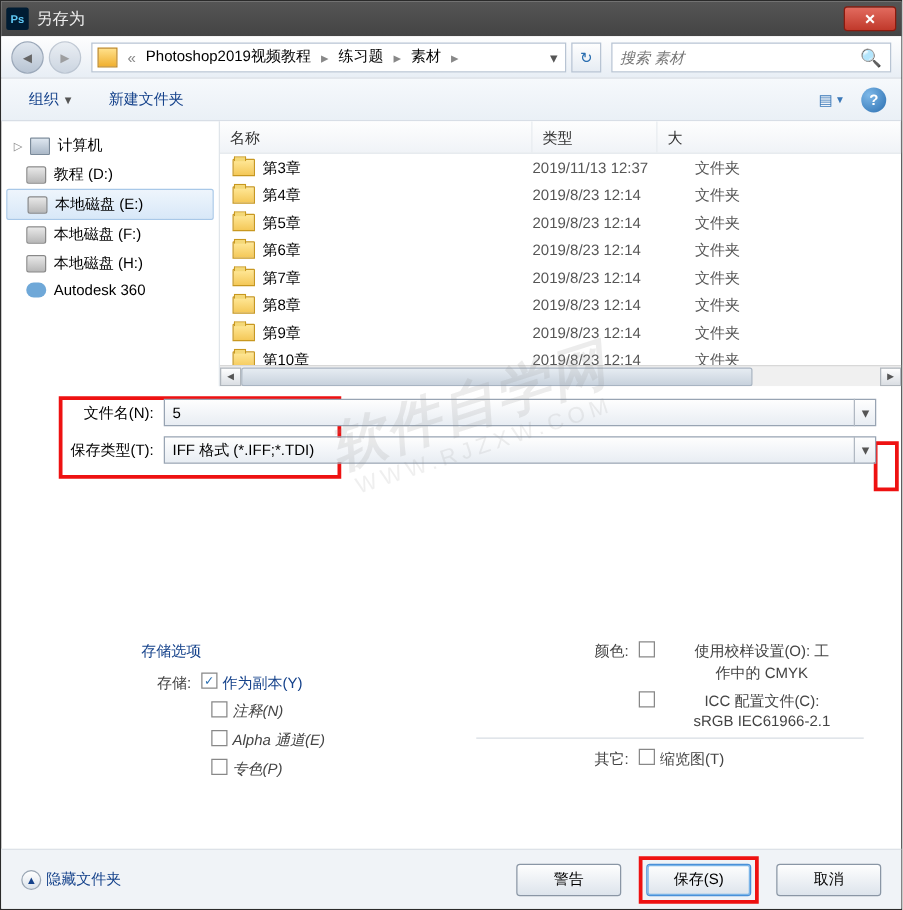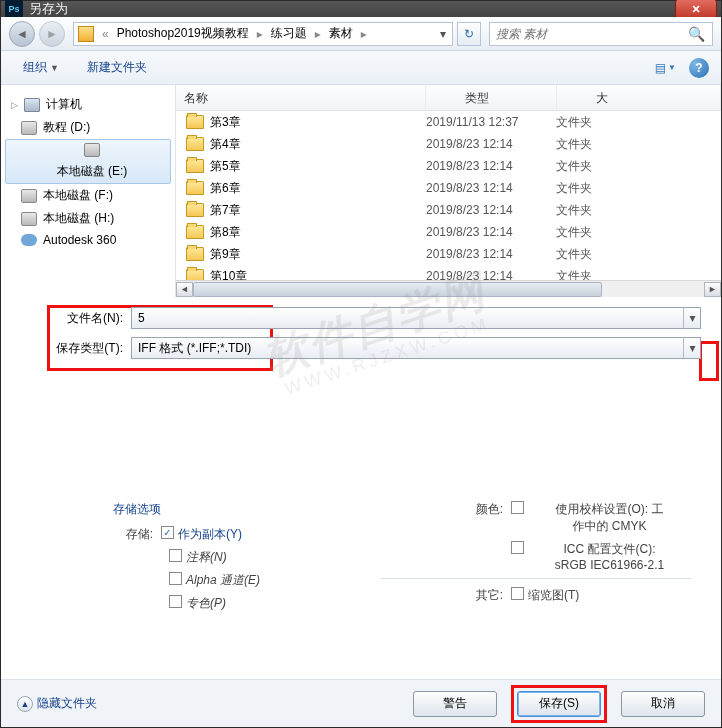--- a/index.html
+++ b/index.html
@@ -1,18 +1,18 @@
 <!DOCTYPE html>
 <html><head>
 <meta charset="utf-8">
 <style>
 * { box-sizing: border-box; margin: 0; padding: 0; font-family: "Microsoft YaHei", "Segoe UI", Tahoma, sans-serif; font-size: 12px; }
 body { background: #fff; }
 .dialog { width: 722px; height: 728px; border: 1px solid #2a2a2a; background: #fff; display: flex; flex-direction: column; }
-.titlebar { height: 16px; background: linear-gradient(#555,#444); display: flex; align-items: center; padding: 0 4px; }
+.titlebar { height: 28px; background: linear-gradient(#555,#444); display: flex; align-items: center; padding: 0 4px; }
 .titlebar .ps-icon { width: 18px; height: 18px; background: #001c33; color:#5fc8f4; font-size:9px; font-weight:bold; border-radius:2px; display:flex; align-items:center; justify-content:center; margin-right:6px;}
 .titlebar .title { color: #eee; font-size: 13px; flex:1; }
 .titlebar .close { width: 42px; height: 20px; background: linear-gradient(#e26b5f,#c0392b); border:1px solid #8b1a0d; border-radius:3px; color:#fff; display:flex; align-items:center; justify-content:center; font-weight:bold; font-size:11px;}
 .navbar { height: 34px; background: linear-gradient(#fefefe,#e8eef5); border-bottom:1px solid #d0d6de; display:flex; align-items:center; padding:0 8px; gap:4px;}
 .nav-btn { width:26px; height:26px; border-radius:13px; background:linear-gradient(#dfe6ee,#b8c4d3); border:1px solid #9ba8b9; display:flex; align-items:center; justify-content:center; color:#666;}
 .breadcrumb { flex:0 0 auto; display:flex; align-items:center; height:24px; border:1px solid #b8c4d3; background:#fff; padding:0 4px; margin-left:4px; width:380px;}
 .breadcrumb .bc-icon { width:16px; height:16px; background:linear-gradient(#ffe08a,#f0b030); border:1px solid #c08820; margin-right:4px;}
 .breadcrumb span { padding:0 4px; }
 .breadcrumb .sep { color:#888; }
 .breadcrumb .dd { color:#555; padding:0 2px;}
@@ -23,28 +23,28 @@
 .toolbar { height:34px; background:linear-gradient(#f6f9fc,#eaf0f6); border-bottom:1px solid #d8dee6; display:flex; align-items:center; padding:0 12px; gap:8px;}
 .tool-link { color:#15428b; padding:4px 10px; }
 .tool-link .dd { font-size:9px; margin-left:3px; color:#555;}
 .toolbar .spacer { flex:1; }
 .view-btn { display:flex; align-items:center; border:1px solid transparent; padding:2px 4px; color:#3a78b8;}
 .help-btn { width:20px; height:20px; border-radius:10px; background:radial-gradient(circle at 30% 30%, #7db8e8,#2a6eb0); color:#fff; display:flex; align-items:center; justify-content:center; font-weight:bold;}
 .body { flex:0 0 auto; display:flex; height:212px; }
 .sidebar { width:175px; border-right:1px solid #e0e5ea; padding:8px 0; overflow:hidden;}
 .tree-item { display:flex; align-items:center; padding:3px 8px 3px 20px; gap:6px; white-space:nowrap;}
 .tree-item.root { padding-left:10px; font-weight:normal;}
-.tree-item.sel { background:linear-gradient(#eef5fc,#d8e8f8); border:1px solid #a8c8e8; border-radius:2px; margin:0 4px; padding-left:16px;flex-direction:column;}
+.tree-item.sel { background:linear-gradient(#eef5fc,#d8e8f8); border:1px solid #a8c8e8; border-radius:2px; margin:0 4px; padding-left:16px;}
 .tree-icon { width:16px; height:14px; display:inline-block; }
 .drive-icon { background:linear-gradient(#e8e8e8,#b8b8b8); border:1px solid #888; border-radius:2px; position:relative;}
 .drive-icon.c::after { content:""; position:absolute; top:1px; left:1px; width:5px; height:5px; background:#4a90d8;}
 .comp-icon { background:linear-gradient(#dde6ef,#aab8c8); border:1px solid #7a8a9a; border-radius:1px;}
 .cloud-icon { width:16px; height:12px; background:#6fa8d8; border-radius:6px;}
 .filelist { flex:1; display:flex; flex-direction:column; overflow:hidden;}
-.fl-header { display:flex; height:26px; background:linear-gradient(#fefefe,#f0f3f7); border-bottom:1px solid #e0e5ea;gap:31px;}
+.fl-header { display:flex; height:26px; background:linear-gradient(#fefefe,#f0f3f7); border-bottom:1px solid #e0e5ea;}
 .fl-header div { padding:5px 8px; border-right:1px solid #e8ebef; color:#333;}
 .col-name { width:250px; }
 .col-date { width:130px; }
 .col-type { width:100px; }
 .col-size { flex:1; }
 .fl-rows { flex:1; overflow:hidden; position:relative;}
 .fl-row { display:flex; align-items:center; height:22px; }
 .fl-row .col-name { display:flex; align-items:center; gap:6px; padding-left:10px;}
 .folder-icon { width:18px; height:14px; background:linear-gradient(#ffe898,#f4c858); border:1px solid #c89820; border-radius:1px 1px 0 0; position:relative;}
 .folder-icon::before { content:""; position:absolute; top:-3px; left:0; width:8px; height:3px; background:#f4d878; border:1px solid #c89820; border-bottom:none; border-radius:1px 1px 0 0;}

